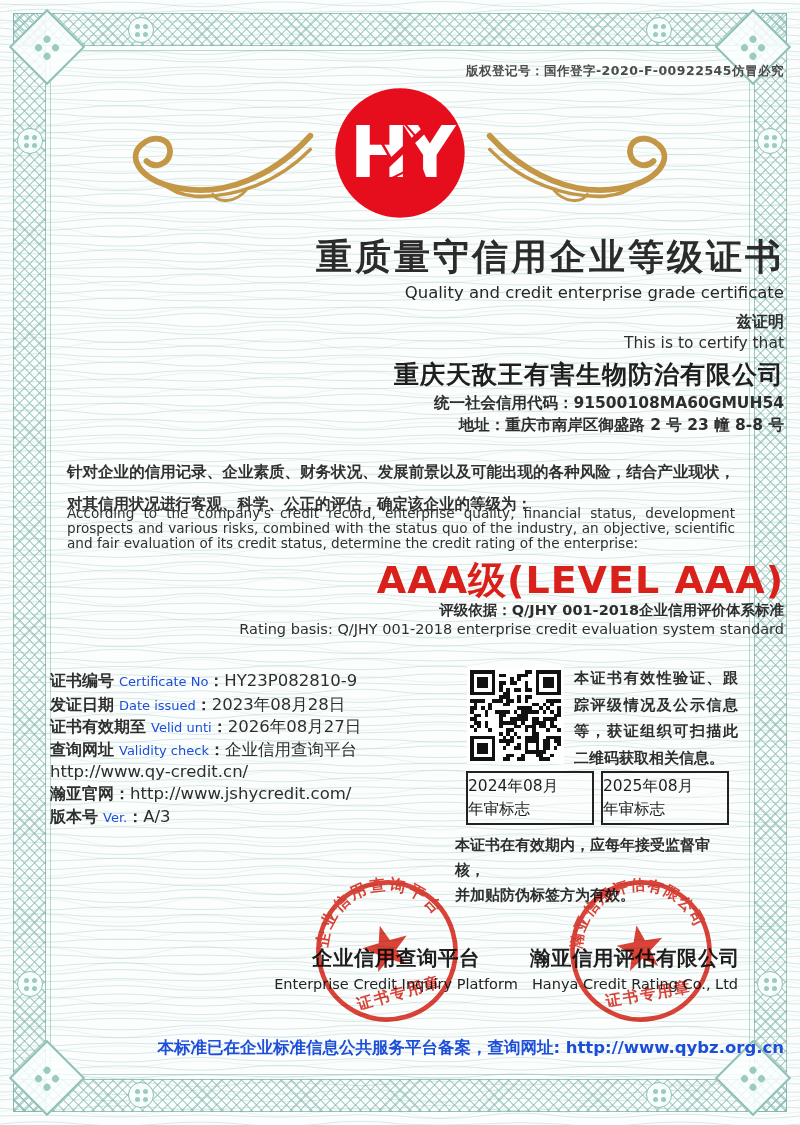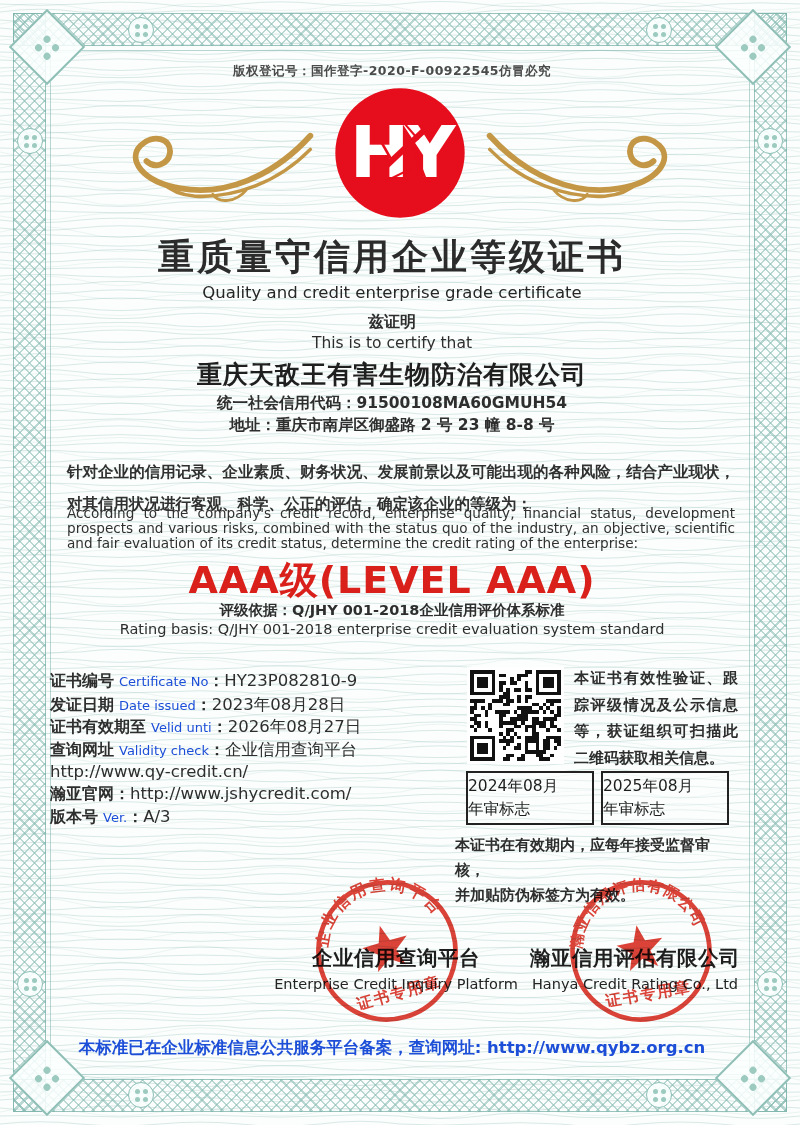--- a/index.html
+++ b/index.html
@@ -27,21 +27,21 @@
   .diamond{position:absolute;z-index:2;width:54px;height:54px;border:2px solid #8fbfb6;
     background:rgba(250,255,254,.85);transform:rotate(45deg);display:grid;place-items:center;}
   .diamond::after{content:"";width:7px;height:7px;border-radius:50%;background:#9ccabf;
     box-shadow:12px 0 0 #9ccabf,0 12px 0 #9ccabf,12px 12px 0 #9ccabf;transform:translate(-6px,-6px);}
   .btn-orn{position:absolute;z-index:2;width:26px;height:26px;border:1.5px solid #8fbfb6;border-radius:50%;
     background:rgba(250,255,254,.9);display:grid;place-items:center;}
   .btn-orn::after{content:"";width:5px;height:5px;border-radius:50%;background:#9ccabf;
     box-shadow:8px 0 0 #9ccabf,0 8px 0 #9ccabf,8px 8px 0 #9ccabf;transform:translate(-4px,-4px);}
   
   .layer{position:absolute;z-index:3;}
-  .center{left:0;right:16px;text-align:center;}
+  .center{left:0;right:16px;text-align:right;}
   #copyright{top:63px;font-size:12.5px;font-weight:600;color:#4b4b4b;letter-spacing:.5px;}
   #logo{left:334px;top:87px;width:132px;height:132px;}
   .flourish{top:126px;width:222px;height:78px;}
   #flourish-left{left:94px;}
   #flourish-right{left:484px;transform:scaleX(-1);}
   #title-cn{top:233px;font-size:36px;font-weight:700;letter-spacing:3px;color:#2b2b2b;}
   #title-en{top:283px;font-size:16.5px;font-weight:500;color:#262626;}
   #certify-cn{top:312px;font-size:16px;font-weight:600;}
   #certify-en{top:334px;font-size:15.5px;font-weight:500;}
   #company-name{top:358px;font-size:25px;font-weight:800;letter-spacing:1px;color:#1f1f1f;}

